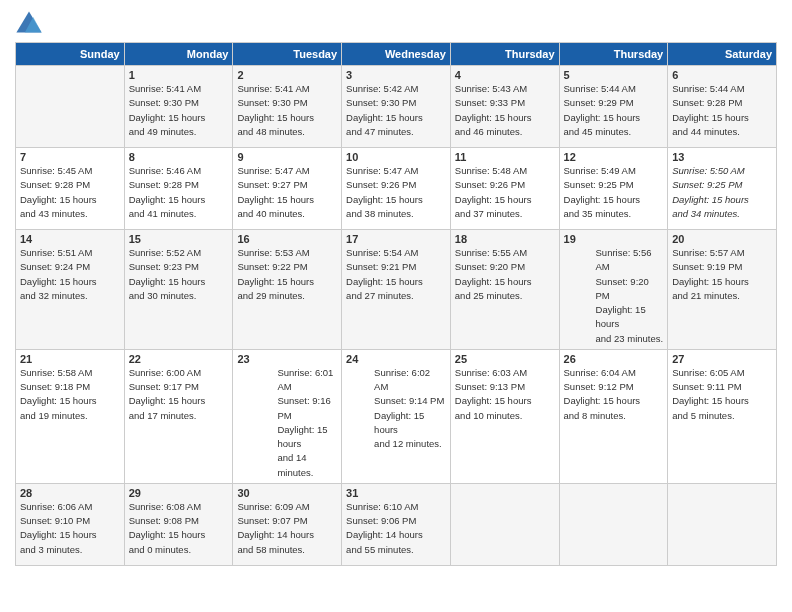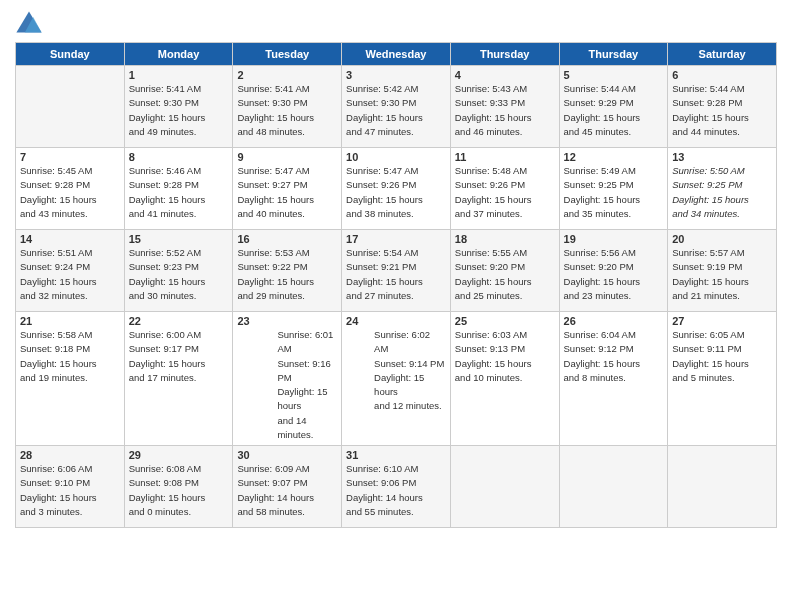--- a/index.html
+++ b/index.html
@@ -55,21 +55,21 @@
       width: 100%;
       border-collapse: collapse;
       table-layout: fixed;
     }
     thead tr th {
       background-color: #1a5fa8;
       color: #fff;
       font-size: 11px;
       font-weight: bold;
       padding: 5px 4px;
-      text-align: center;
+      text-align: right;
       border: 1px solid #ccc;
     }
     tbody tr td {
       border: 1px solid #ccc;
       vertical-align: top;
       padding: 3px 4px;
       font-size: 9.5px;
       color: #333;
       height: 82px;
     }
@@ -250,21 +250,21 @@
           </td>
           <td>
             <span class="day-number">18</span>
             <div class="day-info" style="white-space: pre-line;">Sunrise: 5:55 AM
 Sunset: 9:20 PM
 Daylight: 15 hours
 and 25 minutes.</div>
           </td>
           <td>
             <span class="day-number">19</span>
-            <div class="day-info" style="white-space: pre-line;">Sunrise: 5:56 AM
+            <div class="day-info" style="white-space: pre-line; margin-left: 32px;">Sunrise: 5:56 AM
 Sunset: 9:20 PM
 Daylight: 15 hours
 and 23 minutes.</div>
           </td>
           <td>
             <span class="day-number">20</span>
             <div class="day-info" style="white-space: pre-line;">Sunrise: 5:57 AM
 Sunset: 9:19 PM
 Daylight: 15 hours
 and 21 minutes.</div>

